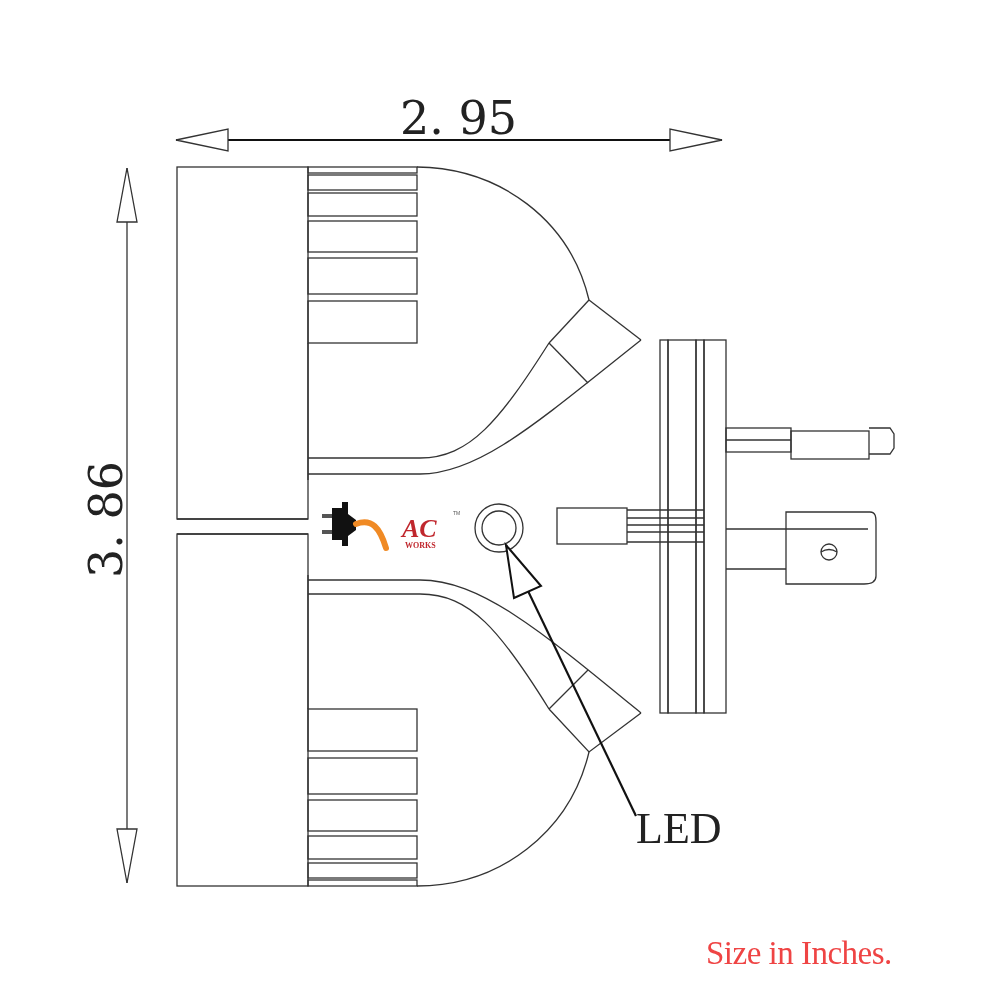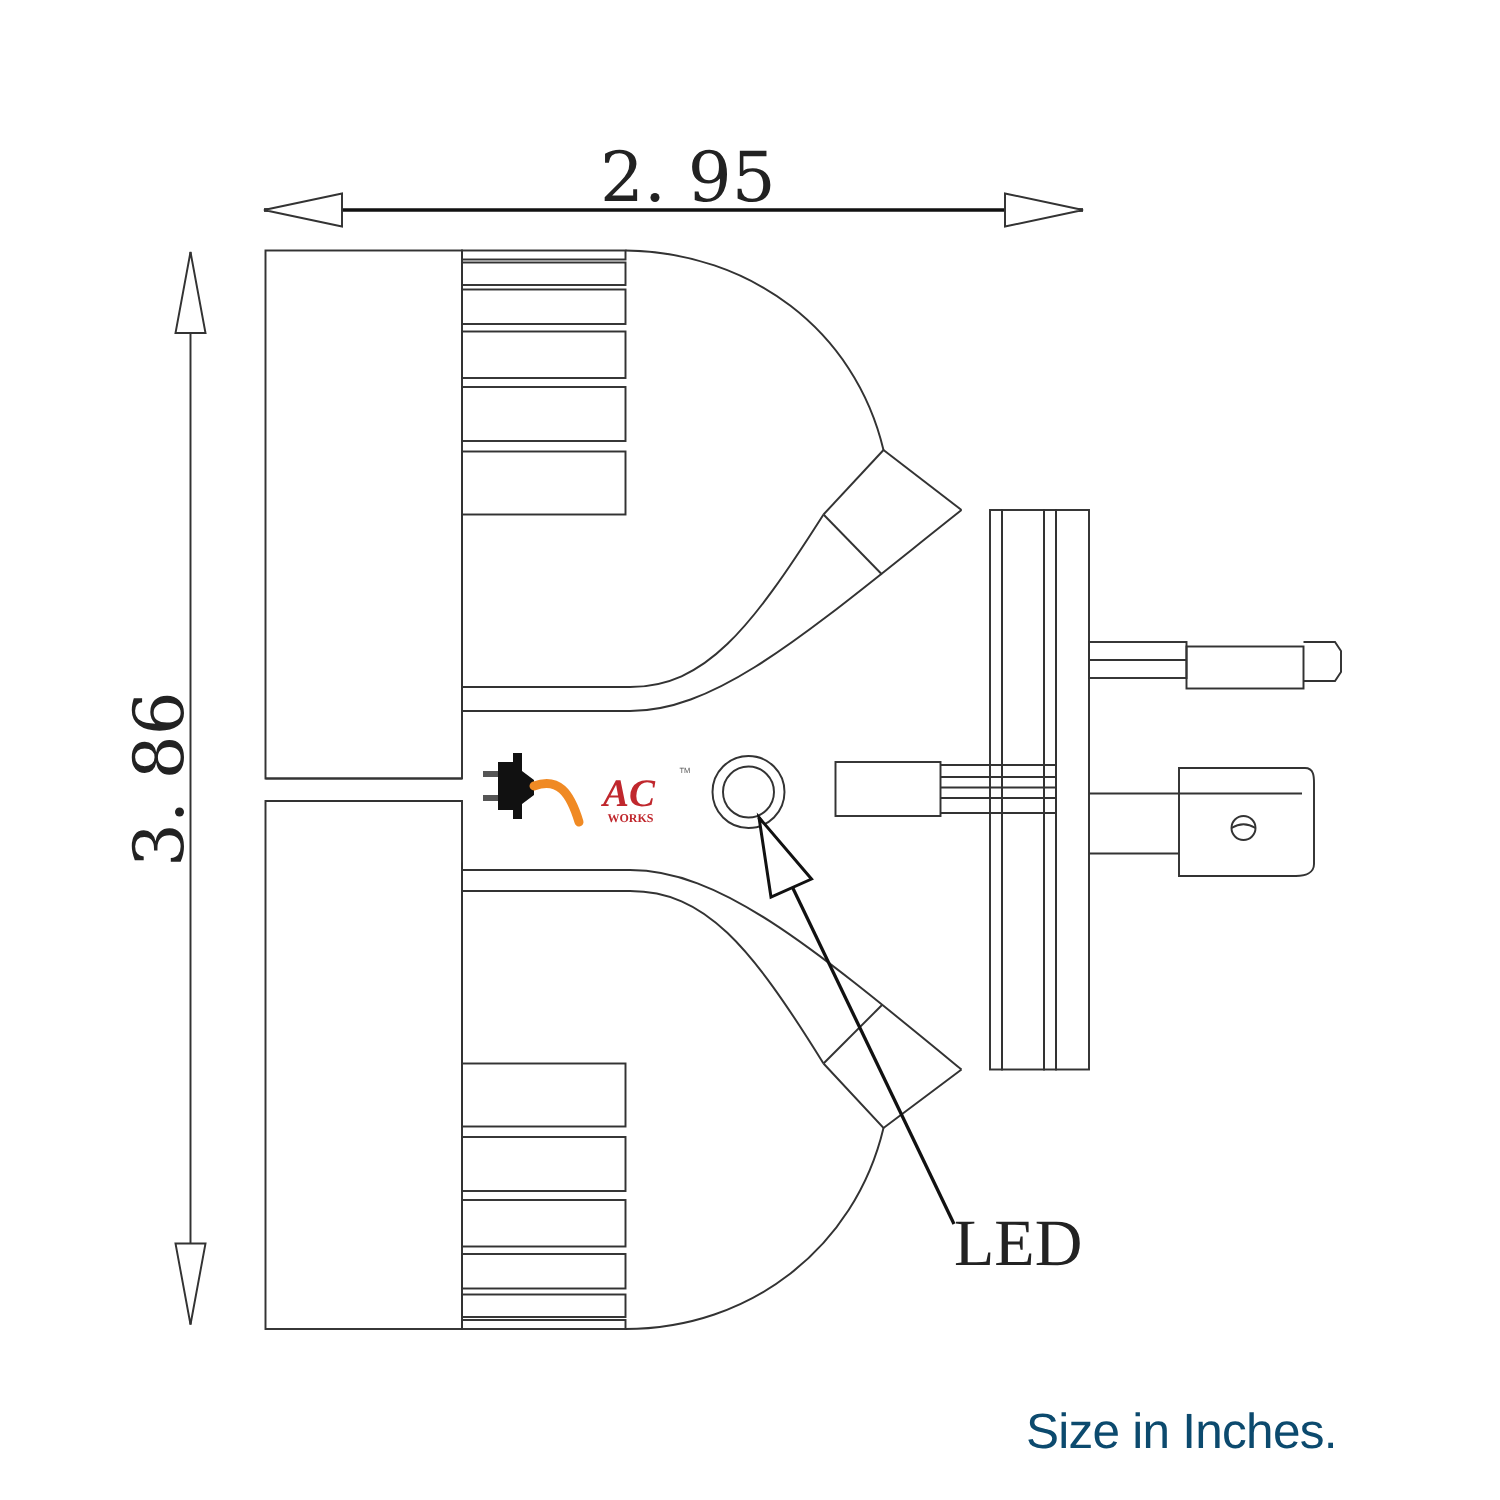--- a/index.html
+++ b/index.html
@@ -2,21 +2,21 @@
 <html><head>
   <meta charset="utf-8">
   <style>
     html, body { margin: 0; padding: 0; background: #ffffff; }
     body { width: 1000px; height: 1000px; position: relative; overflow: hidden; }
     svg#drawing { position: absolute; left: 0; top: 0; }
     .ln { fill: none; stroke: #333; stroke-width: 1.3; }
     .lnb { fill: none; stroke: #111; stroke-width: 2.2; }
     .fillw { fill: #fff; stroke: #333; stroke-width: 1.3; }
     .dim-text { font-family: "DejaVu Serif", "Liberation Serif", serif; font-size: 46px; fill: #222; }
-    .caption { position: absolute; left: 684px; top: 935px; font-family: Liberation Sans, sans-serif; font-size: 33px; color: #0c4a6e; letter-spacing: -0.5px; }
+    .caption { position: absolute; left: 706px; top: 935px; font-family: Liberation Serif, serif; font-size: 33px; color: #ef4444; letter-spacing: -0.5px; }
     .logo-ac { font-family: "Liberation Serif", serif; font-style: italic; font-size: 26px; font-weight: bold; }
     .logo-works { font-family: "Liberation Serif", serif; font-weight: bold; font-size: 8px; }
     .logo-tm { font-family: "Liberation Sans", sans-serif; font-size: 5px; }
   </style>
 </head>
 <body>
 
 <svg id="drawing" width="1000" height="1000" viewBox="0 0 1000 1000">
 
   <g>

